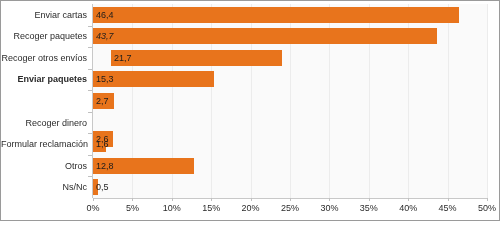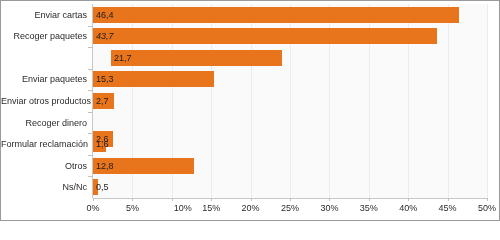--- a/index.html
+++ b/index.html
@@ -141,22 +141,22 @@
       <div class="gridline" style="left: 315.2px; background: rgb(236, 236, 236);"></div>
       <div class="gridline" style="left: 354.6px; background: rgb(236, 236, 236);"></div>
       <div class="gridline" style="left: 394px; background: rgb(236, 236, 236);"></div>
     </div>
 
   <div id="axis-line" style="background: rgb(200, 200, 200);"></div>
 
   <div id="label-column">
       <div class="cat-label" style="top: 8.77778px;">Enviar cartas</div>
       <div class="cat-label" style="top: 30.3333px;">Recoger paquetes</div>
-      <div class="cat-label" style="top: 73.4444px;">Enviar paquetes</div>
-      <div class="cat-label" style="top: 95px;">Enviar otros productos</div>
+      <div class="cat-label" style="top: 51.8889px;">Recoger otros envíos</div>
+      <div class="cat-label" style="top: 73.4444px; font-weight: bold;">Enviar paquetes</div>
       <div class="cat-label" style="top: 116.556px;">Recoger dinero</div>
       <div class="cat-label" style="top: 138.111px;">Formular reclamación</div>
       <div class="cat-label" style="top: 159.667px;">Otros</div>
       <div class="cat-label" style="top: 181.222px;">Ns/Nc</div>
     </div>
 
   <div id="bars-layer">
       <div class="bar-row" style="top: 6px; left: 92px; width: 394px;">
         <div class="bar" style="width: 366px; background: rgb(232, 116, 28);"></div>
         <span class="bar-value">46,4</span>
@@ -193,21 +193,21 @@
         <div class="bar" style="width: 5px; background: rgb(232, 116, 28);"></div>
         <span class="bar-value">0,5</span>
       </div>
     </div>
 
   <div id="x-axis" style="background: rgb(200, 200, 200);"></div>
 
   <div id="x-axis-labels">
       <div class="x-label" style="left: 92px;">0%</div>
       <div class="x-label" style="left: 131.4px;">5%</div>
-      <div class="x-label" style="left: 170.8px; text-align: right;">10%</div>
+      <div class="x-label" style="left: 170.8px;">10%</div>
       <div class="x-label" style="left: 210.2px;">15%</div>
       <div class="x-label" style="left: 249.6px;">20%</div>
       <div class="x-label" style="left: 289px;">25%</div>
       <div class="x-label" style="left: 328.4px;">30%</div>
       <div class="x-label" style="left: 367.8px;">35%</div>
       <div class="x-label" style="left: 407.2px;">40%</div>
       <div class="x-label" style="left: 446.6px;">45%</div>
       <div class="x-label" style="left: 486px;">50%</div>
     </div>
 

